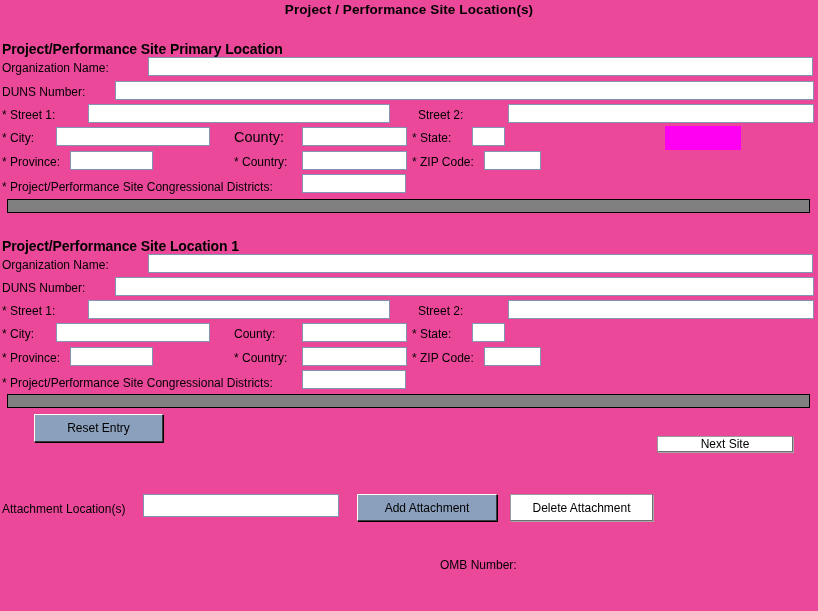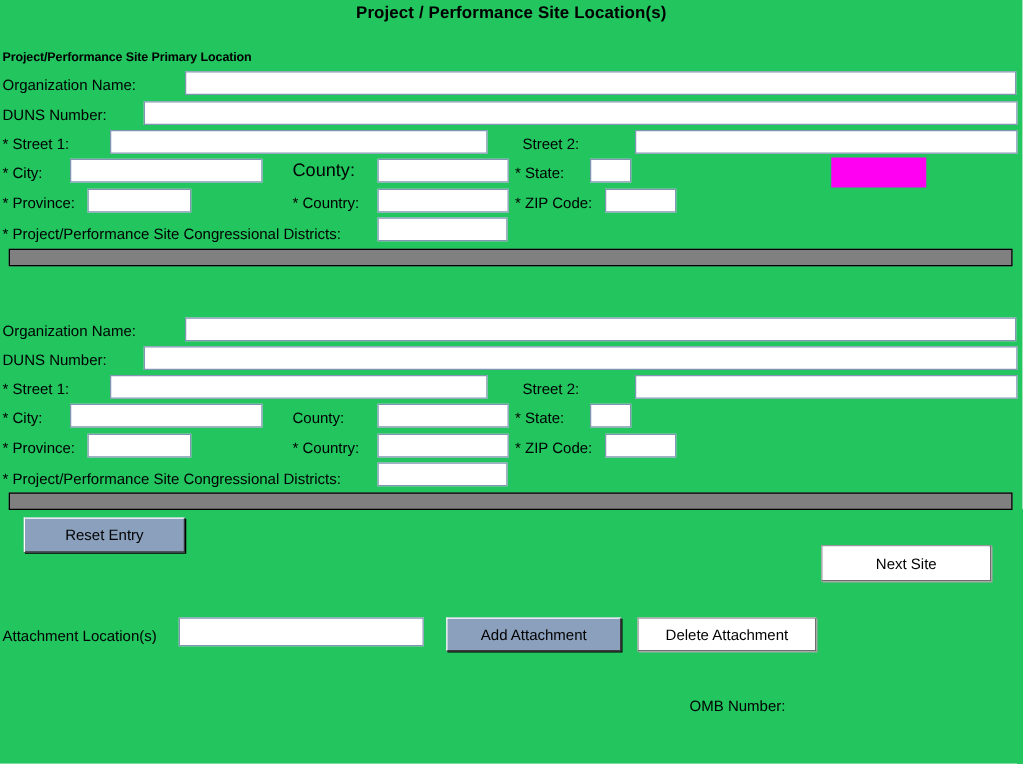--- a/index.html
+++ b/index.html
@@ -11,40 +11,40 @@
   body {
     font-family: "Liberation Sans", sans-serif;
     color: #000000;
     -webkit-font-smoothing: none;
   }
   #page {
     position: relative;
     width: 818px;
     height: 611px;
     overflow: hidden;
-    background: #22c55e;
+    background: #ec4899;
   }
 
   
   .abs { position: absolute; }
 
   
   .page-title {
     left: 0;
     top: 2px;
     width: 818px;
     text-align: center;
     font-size: 13.5px;
     font-weight: bold;
     letter-spacing: 0.1px;
   }
 
   
   .section-heading {
-    font-size: 10px;
+    font-size: 14px;
     font-weight: bold;
     letter-spacing: -0.1px;
     white-space: nowrap;
   }
 
   
   .lbl {
     font-size: 12px;
     white-space: nowrap;
     line-height: 14px;
@@ -109,21 +109,21 @@
     background: #ffffff;
     border: 1px solid #9a9a9a;
     border-right-color: #6e6e6e;
     border-bottom-color: #6e6e6e;
     box-shadow: 1px 1px 0 0 #a9a9a9;
   }
 
   
   .footer-line {
     font-size: 12px;
-    text-align: center;
+    text-align: left;
     white-space: nowrap;
   }
 </style>
 </head>
 <body>
 
 <div id="page">
 
   <div class="abs page-title">Project / Performance Site Location(s)</div>
 
@@ -154,20 +154,21 @@
   <div class="abs lbl" style="left:234px; top:155px;">* Country:</div>
   <input class="abs fld" style="left: 302px; top: 151px; width: 105px; height: 19px;" value="">
   <div class="abs lbl" style="left:412px; top:155px;">* ZIP Code:</div>
   <input class="abs fld" style="left: 484px; top: 151px; width: 57px; height: 19px;" value="">
 
   <div class="abs lbl" style="left:2px; top:180px;">* Project/Performance Site Congressional Districts:</div>
   <input class="abs fld" style="left: 302px; top: 174px; width: 104px; height: 19px;" value="">
 
   <div class="abs sep-bar" style="left:7px; top:199px; width:803px; height:14px;"></div>
 
+  <div class="abs section-heading" style="left:2px; top:238px;">Project/Performance Site Location 1</div>
 
   <div class="abs lbl" style="left:2px; top:258px;">Organization Name:</div>
   <input class="abs fld" style="left: 148px; top: 254px; width: 665px; height: 19px;" value="">
 
   <div class="abs lbl" style="left:2px; top:281px;">DUNS Number:</div>
   <input class="abs fld" style="left: 115px; top: 277px; width: 699px; height: 19px;" value="">
 
   <div class="abs lbl" style="left:2px; top:304px;">* Street 1:</div>
   <input class="abs fld" style="left: 88px; top: 300px; width: 302px; height: 19px;" value="">
   <div class="abs lbl" style="left:418px; top:304px;">Street 2:</div>
@@ -185,23 +186,23 @@
   <div class="abs lbl" style="left:234px; top:351px;">* Country:</div>
   <input class="abs fld" style="left: 302px; top: 347px; width: 105px; height: 19px;" value="">
   <div class="abs lbl" style="left:412px; top:351px;">* ZIP Code:</div>
   <input class="abs fld" style="left: 484px; top: 347px; width: 57px; height: 19px;" value="">
 
   <div class="abs lbl" style="left:2px; top:376px;">* Project/Performance Site Congressional Districts:</div>
   <input class="abs fld" style="left: 302px; top: 370px; width: 104px; height: 19px;" value="">
 
   <div class="abs sep-bar" style="left:7px; top:394px; width:803px; height:14px;"></div>
 
-  <button class="abs btn btn-blue" style="left:19px; top:414px; width:129px; height:28px;">Reset Entry</button>
-
-  <button class="abs btn btn-white" style="left:657px; top:436px; width:136px; height:29px;">Next Site</button>
+  <button class="abs btn btn-blue" style="left:34px; top:414px; width:129px; height:28px;">Reset Entry</button>
+
+  <button class="abs btn btn-white" style="left:657px; top:436px; width:136px; height:16px;">Next Site</button>
 
   <div class="abs lbl" style="left:2px; top:502px;">Attachment Location(s)</div>
   <input class="abs fld" style="left: 143px; top: 494px; width: 196px; height: 23px;" value="">
 
   <button class="abs btn btn-white" style="left:510px; top:494px; width:143px; height:27px;">Delete Attachment</button>
 
   <button class="abs btn btn-blue" style="left:357px; top:494px; width:140px; height:27px;">Add Attachment</button>
 
 
   <div class="abs footer-line" style="left:440px; top:558px; width:300px;">OMB Number:</div>

